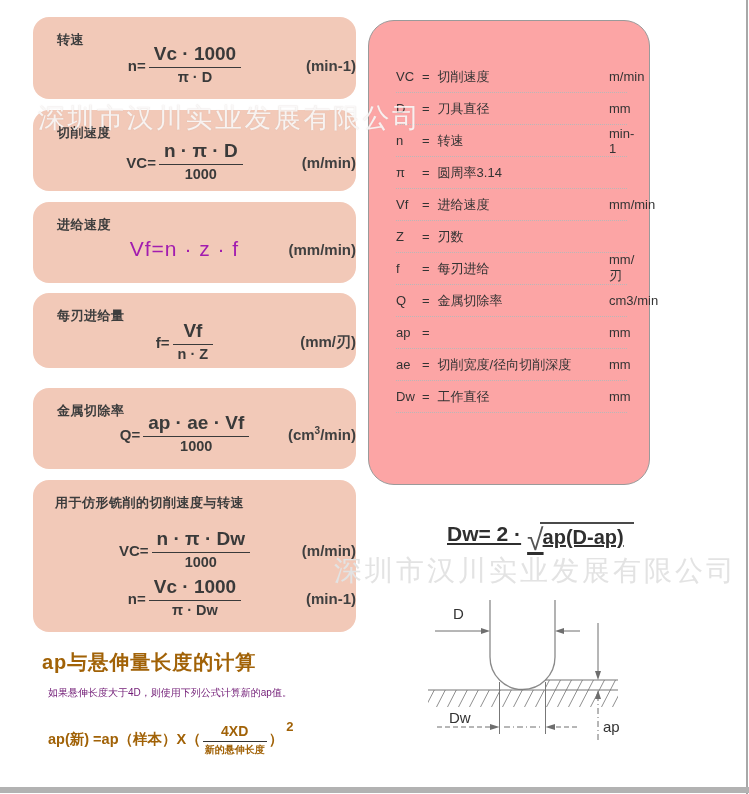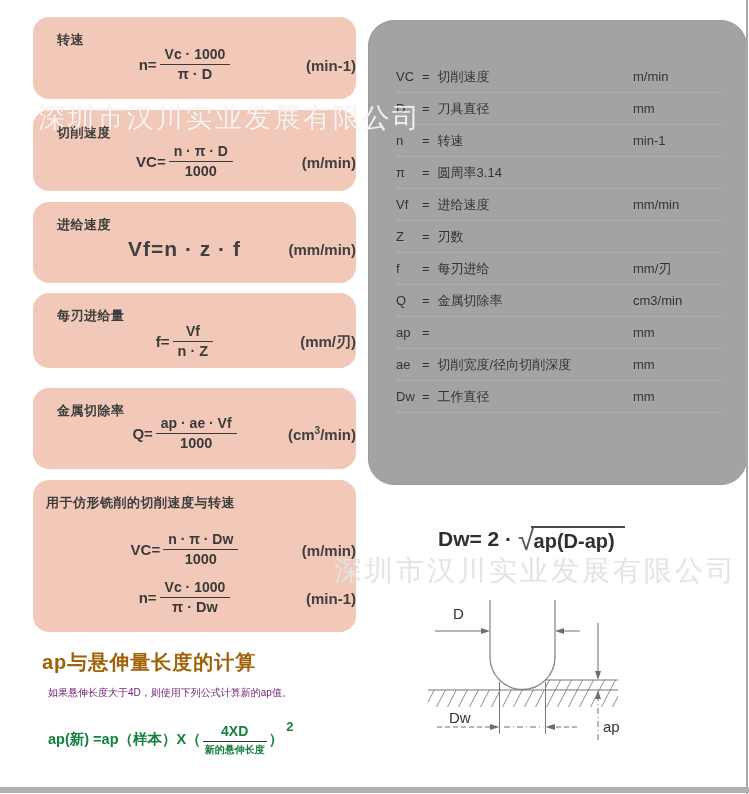--- a/index.html
+++ b/index.html
@@ -10,64 +10,64 @@
   }
   
   .pbox{position:absolute;left:33px;width:323px;background:#f2c9b8;border-radius:16px;}
   #box1{top:17px;height:82px;}
   #box2{top:110px;height:81px;}
   #box3{top:202px;height:81px;}
   #box4{top:293px;height:75px;}
   #box5{top:388px;height:81px;}
   #box6{top:480px;height:152px;}
   .pbox .title{position:absolute;left:24px;top:14px;font-size:13px;font-weight:600;color:#3d3d3d;letter-spacing:.5px;}
-  #box6 .title{left:13px;}
+  #box6 .title{left:22px;}
   .frow{position:absolute;left:0;right:0;display:flex;align-items:center;justify-content:center;}
   #box1 .frow{top:29px;height:38px;}
   #box2 .frow{top:33px;height:38px;}
   #box3 .frow{top:28px;height:38px;}
   #box4 .frow{top:30px;height:38px;}
   #box5 .frow{top:27px;height:38px;}
   #box6 .frow.f1{top:51px;height:38px;}
   #box6 .frow.f2{top:99px;height:38px;}
   .eqn{display:flex;align-items:center;gap:3px;font-weight:600;color:#3a3a3a;transform:translateX(-10px);}
   .lhs{font-size:15px;}
   .frac{display:inline-block;text-align:center;line-height:1.1;}
-  .frac .num{display:block;font-size:14px;padding:0 5px 2px;}
+  .frac .num{display:block;font-size:19px;padding:0 5px 2px;}
   .frac .den{display:block;font-size:14.5px;padding:2px 5px 0;border-top:1.6px solid #3a3a3a;}
-  .inlineformula{font-size:21px;font-weight:700;color:#404040;letter-spacing:1px;transform:translateX(-10px);}
+  .inlineformula{font-size:21px;font-weight:400;color:#a21caf;letter-spacing:1px;transform:translateX(-10px);}
   .unit{position:absolute;right:0;top:50%;transform:translateY(-50%);font-size:15px;font-weight:600;color:#404040;white-space:nowrap;}
   .unit sup{font-size:10px;}
   
-  #legend{position:absolute;left:368px;top:20px;width:379px;height:465px;background:#a3a3a3;
+  #legend{position:absolute;left:368px;top:20px;width:282px;height:465px;background:#fca5a5;
     border:1.5px solid #9a9a9a;border-radius:26px;box-sizing:border-box;}
   .lrows{position:absolute;left:27px;right:22px;top:40px;}
   .lrow{position:relative;height:31px;display:flex;align-items:center;
     border-bottom:1px dotted #b8b8b8;font-size:13px;font-weight:500;color:#333;}
   .lsym{min-width:24px;}
   .leq{margin:0 8px 0 2px;}
-  .lunit{position:absolute;left:213px;margin-left:24px;}
+  .lunit{position:absolute;left:213px;}
   
   .wm{position:absolute;white-space:nowrap;font-weight:500;pointer-events:none;z-index:5;}
   #wm1{left:38px;top:100px;font-size:27px;letter-spacing:2.5px;color:rgba(255,255,255,.82);
        text-shadow:0 0 1px rgba(190,172,166,.55);}
   #wm2{left:334px;top:552px;font-size:28px;letter-spacing:3px;color:#e3e3e3;}
   
-  #dwformula{position:absolute;left:438px;top:522px;display:flex;align-items:center;
-    font-size:21px;font-weight:600;color:#2f2f2f;}
+  #dwformula{position:absolute;left:447px;top:522px;display:flex;
+    font-size:21px;font-weight:600;color:#2f2f2f;text-decoration:underline;}
   .sqrt-sign{font-size:30px;font-weight:400;margin:0 -4px 0 6px;transform:translateY(1px);color:#555;}
   .radicand{border-top:2px solid #4a4a4a;padding:2px 10px 0 3px;font-size:20px;}
   
   #diagram{position:absolute;left:425px;top:597px;width:320px;height:190px;}
   #diagram text{fill:#333;font-size:15px;font-family:"Liberation Sans","DejaVu Sans",sans-serif;}
   
   #apheading{position:absolute;left:42px;top:649px;font-size:20px;font-weight:700;color:#a16207;letter-spacing:1px;}
   #apbody{position:absolute;left:48px;top:686px;font-size:10px;font-weight:500;color:#701a75;}
   #apformula{position:absolute;left:48px;top:716px;display:flex;align-items:center;
-    font-size:14.5px;font-weight:600;color:#15803d;justify-content:flex-end;}
+    font-size:14.5px;font-weight:600;color:#a16207;justify-content:flex-end;}
   .apfrac{text-align:center;margin:8px 2px;line-height:1.1;}
   .apfrac .num{display:block;font-size:14px;padding:0 12px 2px;}
   .apfrac .den{display:block;font-size:10px;padding:2px 2px 0;border-top:1.4px solid #333;}
   .apexp{font-size:13px;transform:translateY(-13px);margin-left:3px;}
   
   #rightline{position:absolute;right:1px;top:0;width:2px;height:794px;background:#a8a8a8;}
   #bottombar{position:absolute;left:0;top:787px;width:749px;height:6px;background:#b2b2b2;}
 </style>
 </head>
 <body>

